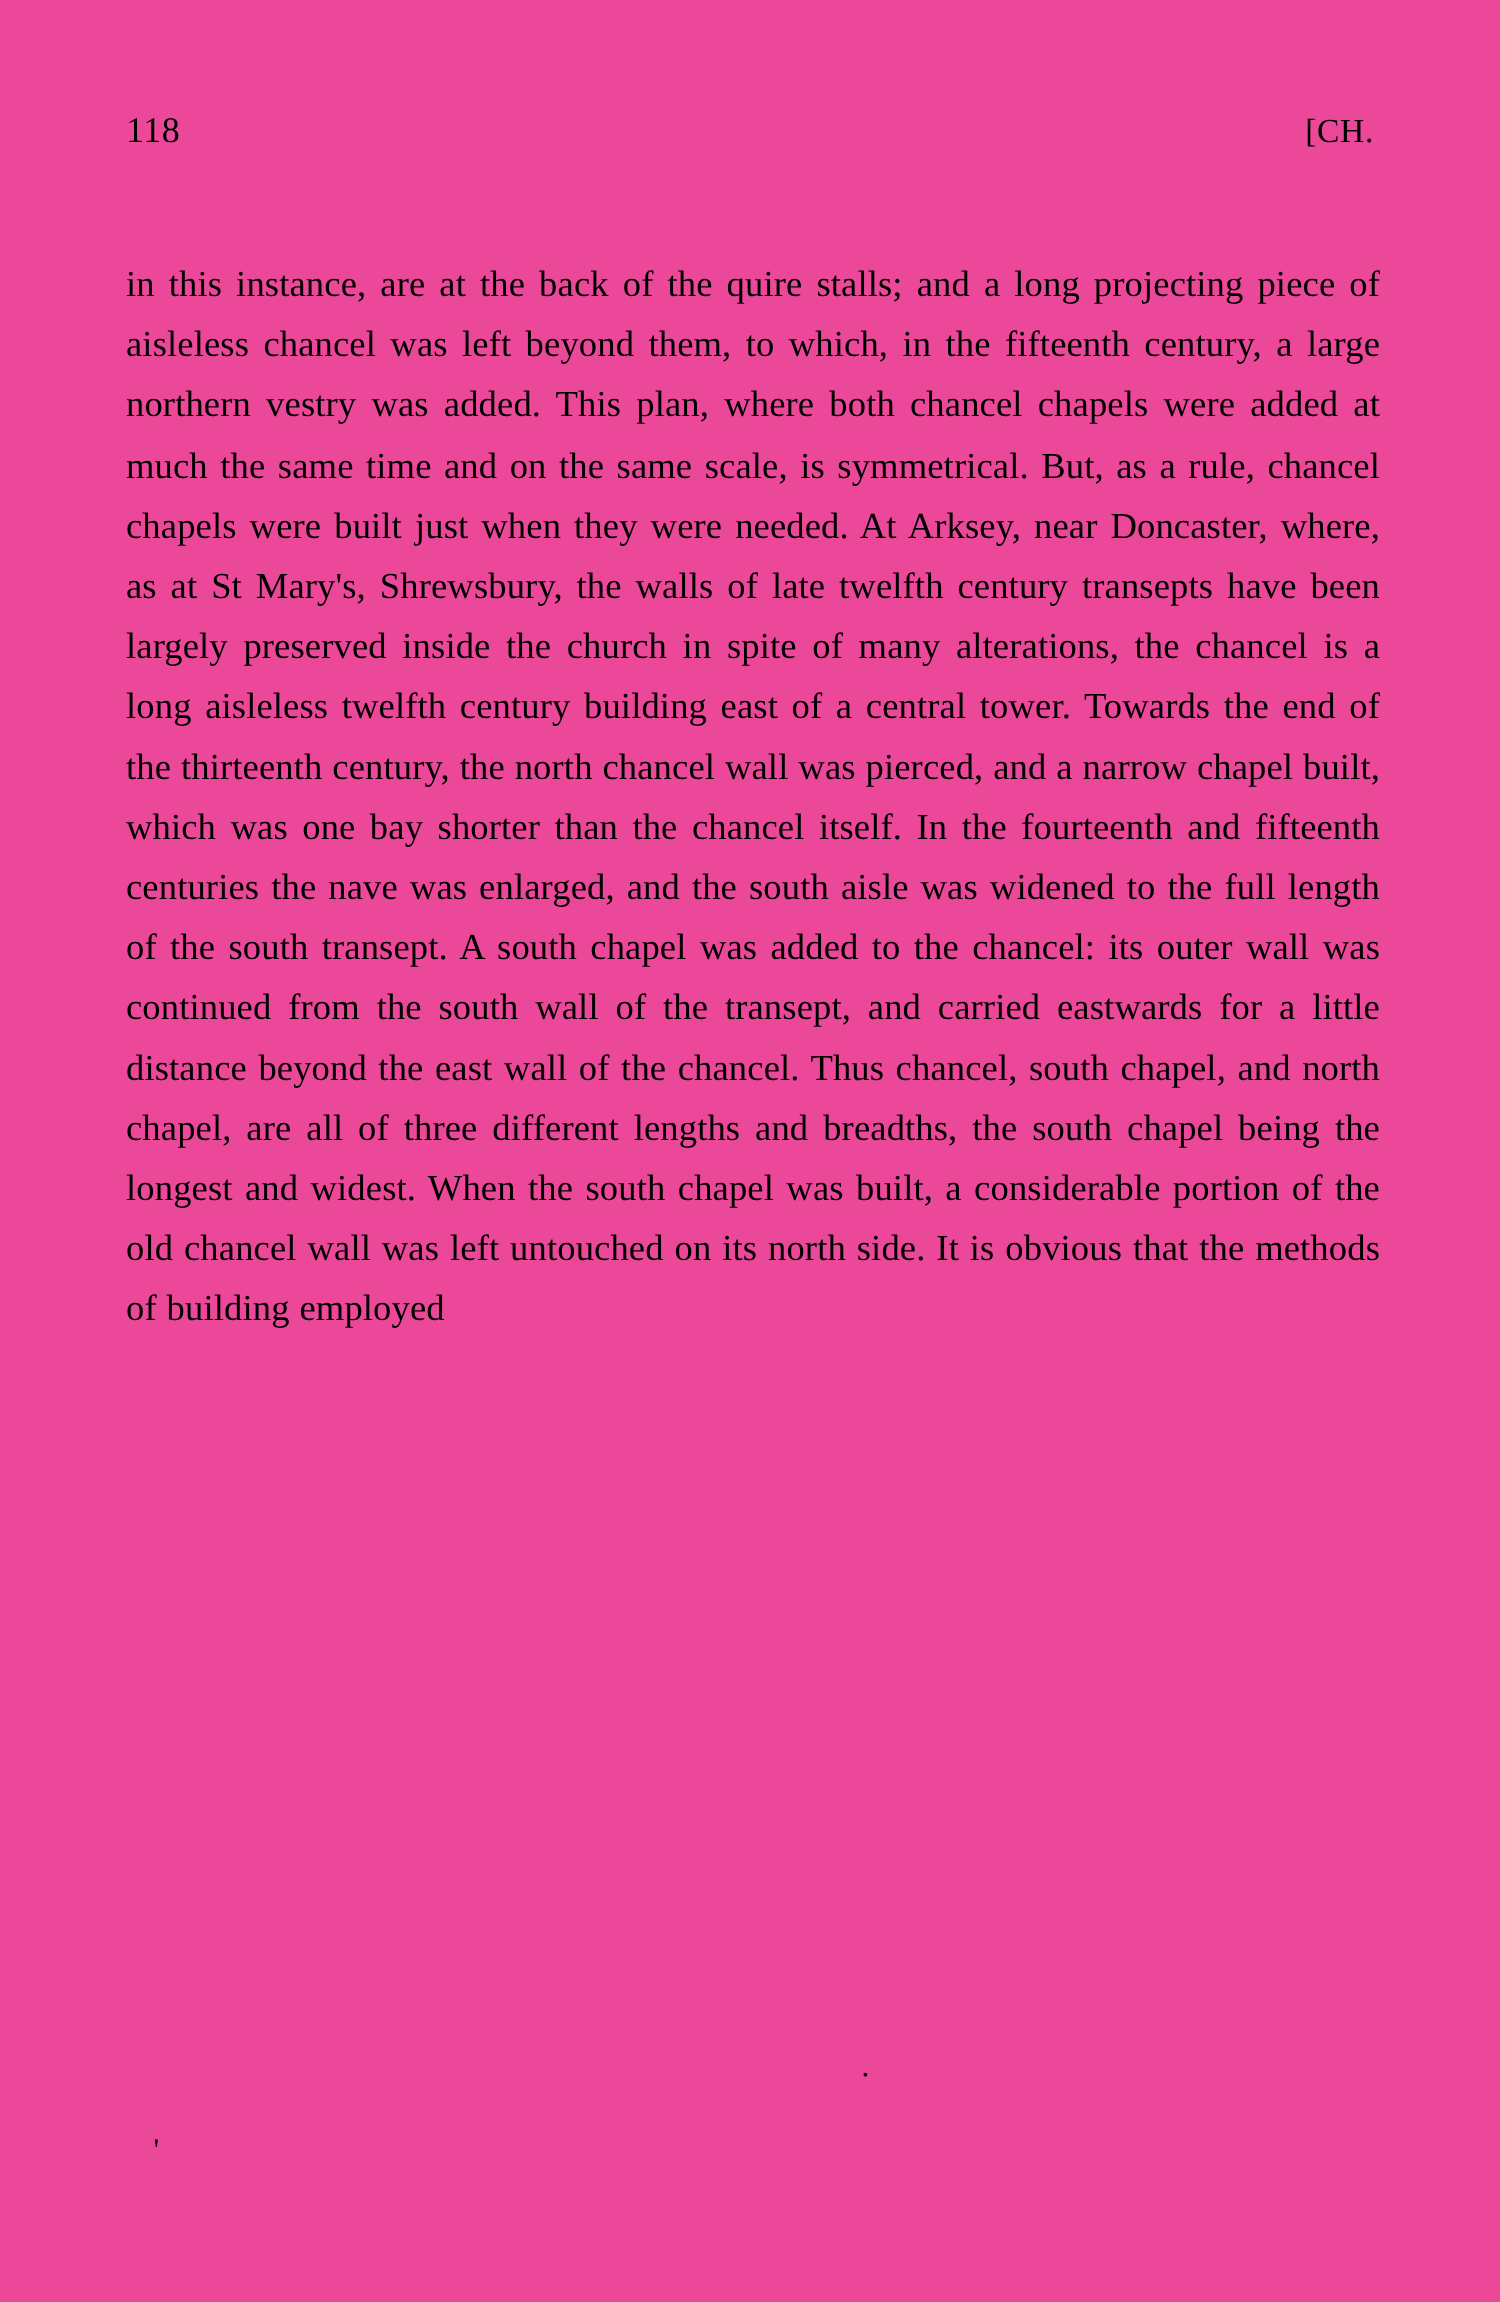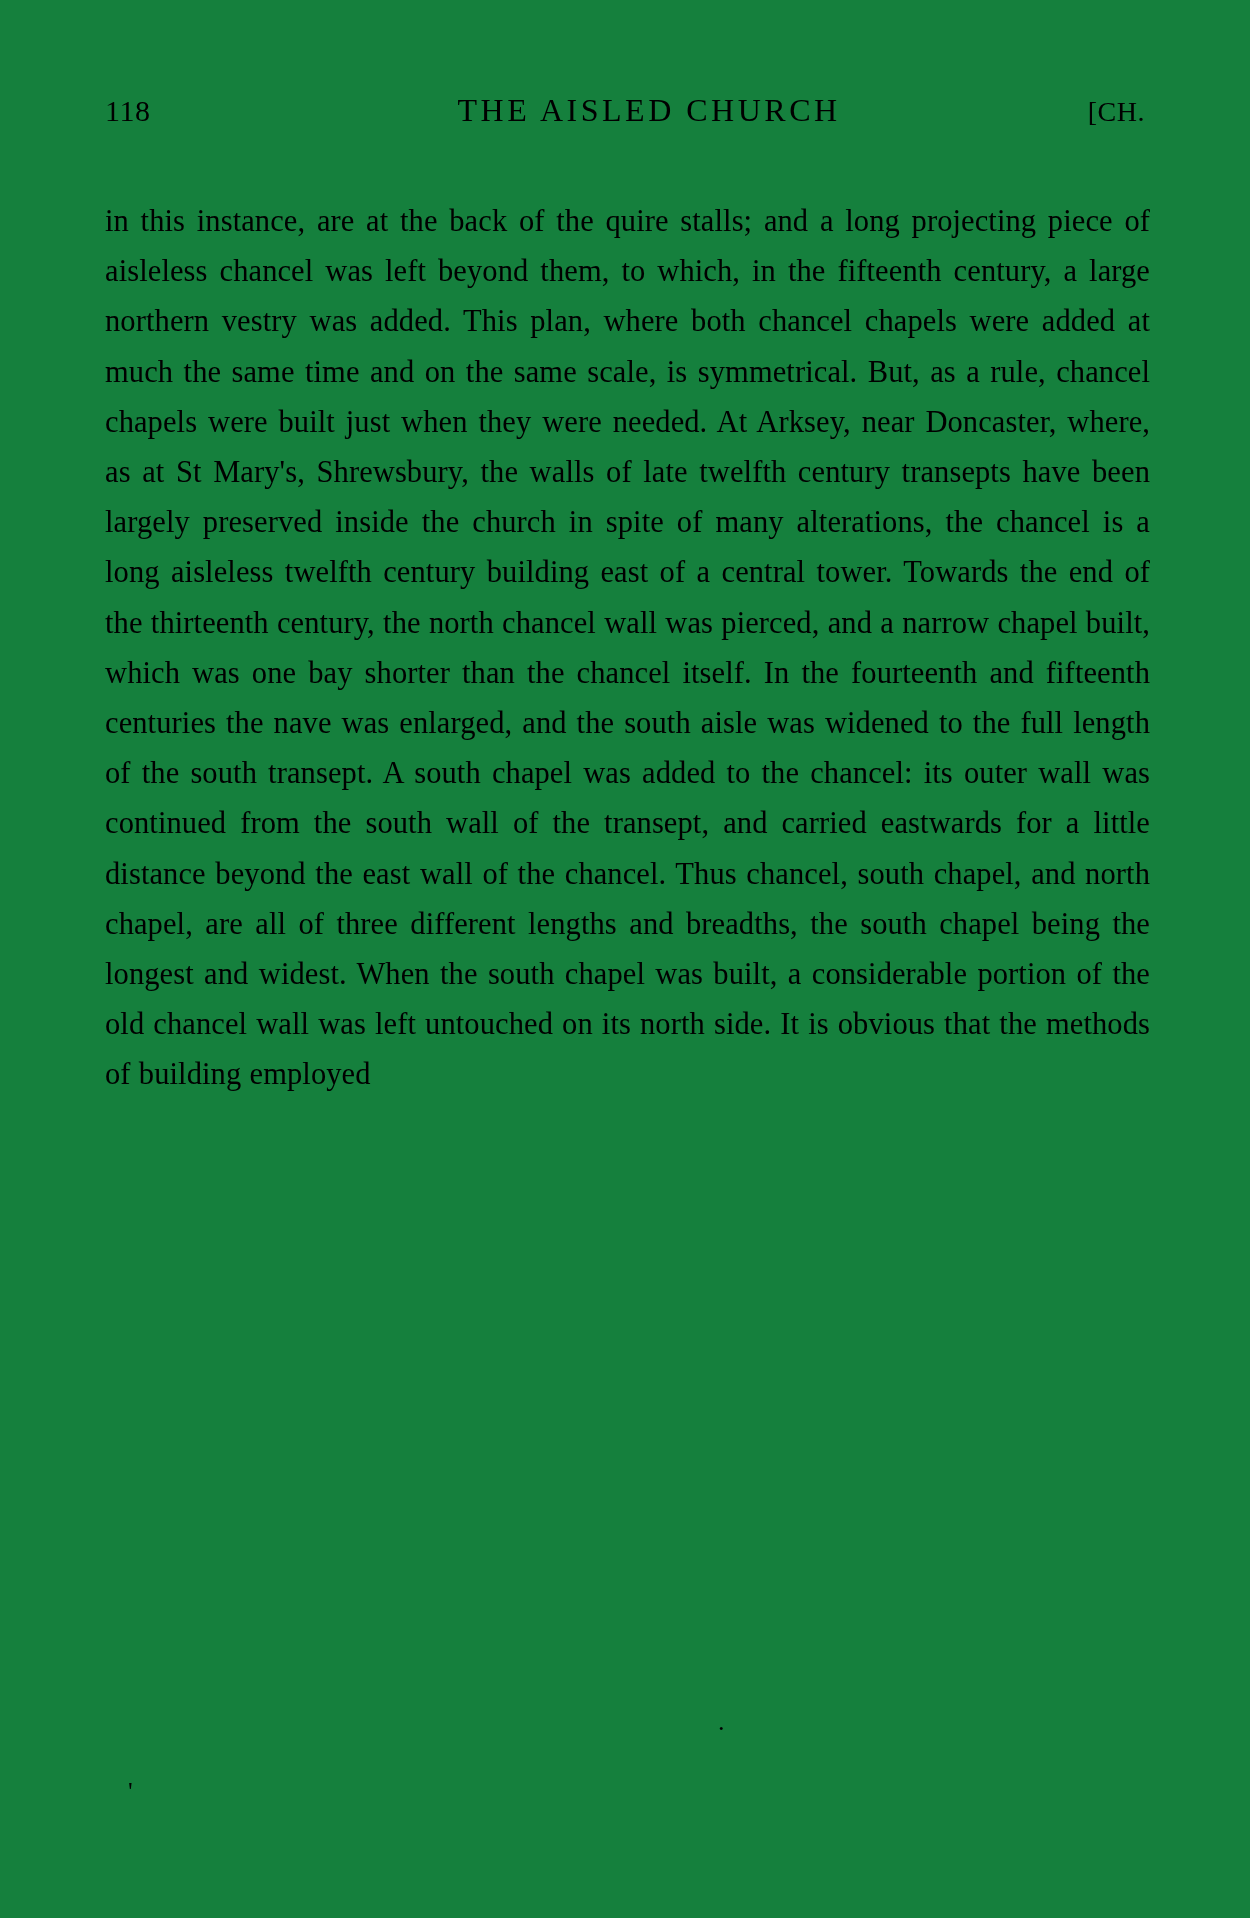--- a/index.html
+++ b/index.html
@@ -13,21 +13,21 @@
     font-family: "Liberation Serif", serif;
     color: #000000;
     -webkit-font-smoothing: antialiased;
   }
   .page {
     position: relative;
     width: 1250px;
     height: 1918px;
     box-sizing: border-box;
     padding: 0;
-    background: #15803d;
+    background: #ec4899;
   }
   .page-header {
     position: absolute;
     left: 105px;
     top: 92px;
     width: 1040px;
     display: flex;
     align-items: baseline;
     justify-content: space-between;
     font-family: "Liberation Serif", serif;
@@ -44,21 +44,21 @@
     margin-left: 60px;
   }
   .chapter-mark {
     font-size: 28px;
     letter-spacing: 0.5px;
     white-space: nowrap;
   }
   .body-text {
     position: absolute;
     left: 105px;
-    top: 196px;
+    top: 212px;
     width: 1045px;
     font-size: 30.5px;
     line-height: 50.2px;
     text-align: justify;
     text-justify: inter-word;
     letter-spacing: 0.1px;
     word-spacing: 0.5px;
   }
   .body-text p {
     margin: 0;
@@ -83,21 +83,20 @@
     color: #000;
   }
 </style>
 </head>
 <body>
 
 <div class="page">
 
   <div class="page-header">
     <span class="folio">118</span>
-    <span class="running-title">THE AISLED CHURCH</span>
     <span class="chapter-mark">[CH.</span>
   </div>
 
   <div class="body-text">
     <p>in this instance, are at the back of the quire stalls; and a long projecting piece of aisleless chancel was left beyond them, to which, in the fifteenth century, a large northern vestry was added. This plan, where both chancel chapels were added at much the same time and on the same scale, is symmetrical. But, as a rule, chancel chapels were built just when they were needed. At Arksey, near Doncaster, where, as at St Mary's, Shrewsbury, the walls of late twelfth century transepts have been largely preserved inside the church in spite of many alterations, the chancel is a long aisleless twelfth century building east of a central tower. Towards the end of the thirteenth century, the north chancel wall was pierced, and a narrow chapel built, which was one bay shorter than the chancel itself. In the fourteenth and fifteenth centuries the nave was enlarged, and the south aisle was widened to the full length of the south transept. A south chapel was added to the chancel: its outer wall was continued from the south wall of the transept, and carried eastwards for a little distance beyond the east wall of the chancel. Thus chancel, south chapel, and north chapel, are all of three different lengths and breadths, the south chapel being the longest and widest. When the south chapel was built, a considerable portion of the old chancel wall was left untouched on its north side. It is obvious that the methods of building employed</p>
   </div>
 
   <div class="footmark2">.</div>
   <div class="footmark">'</div>
 

